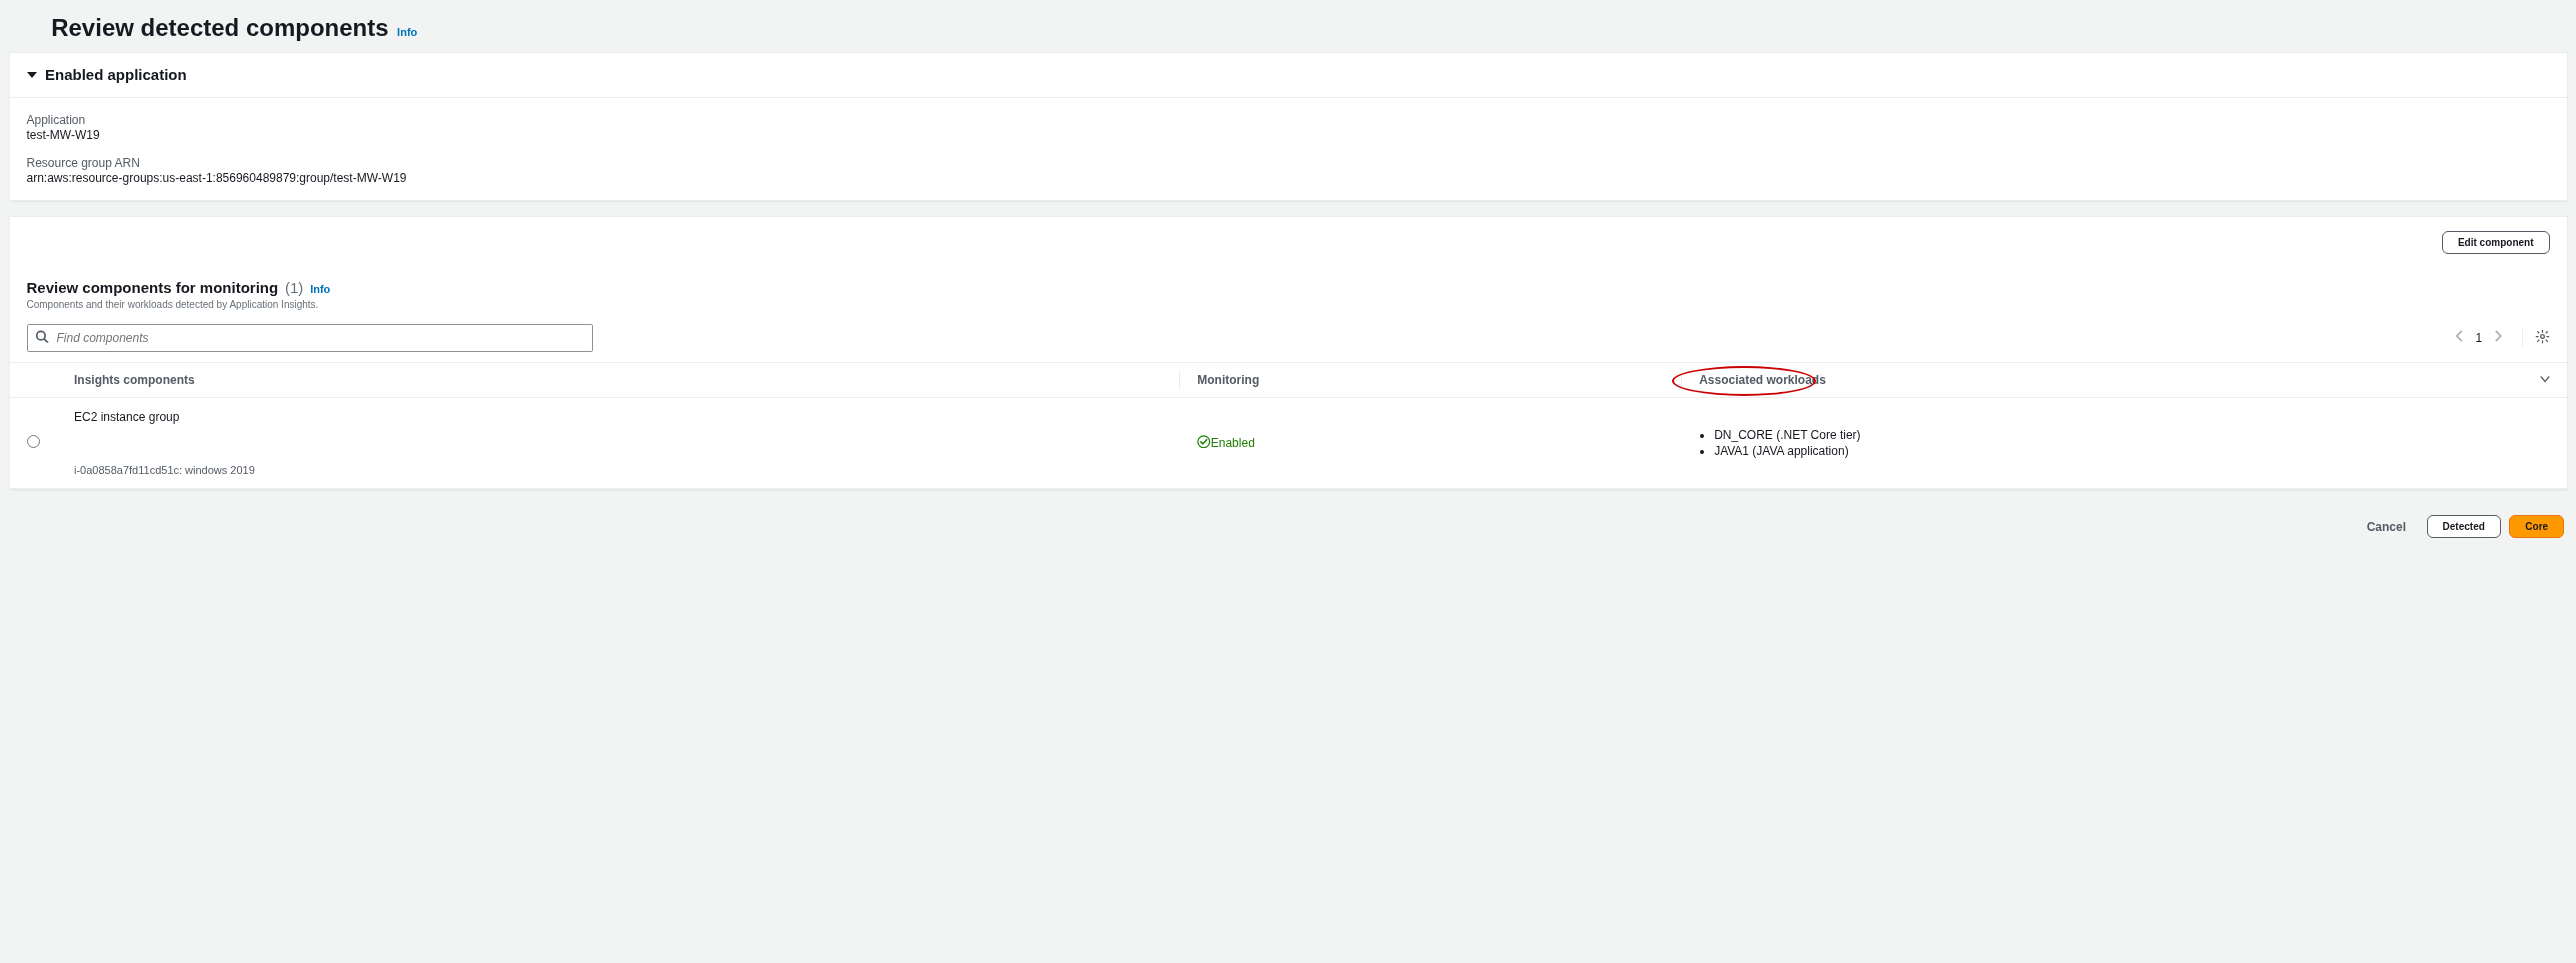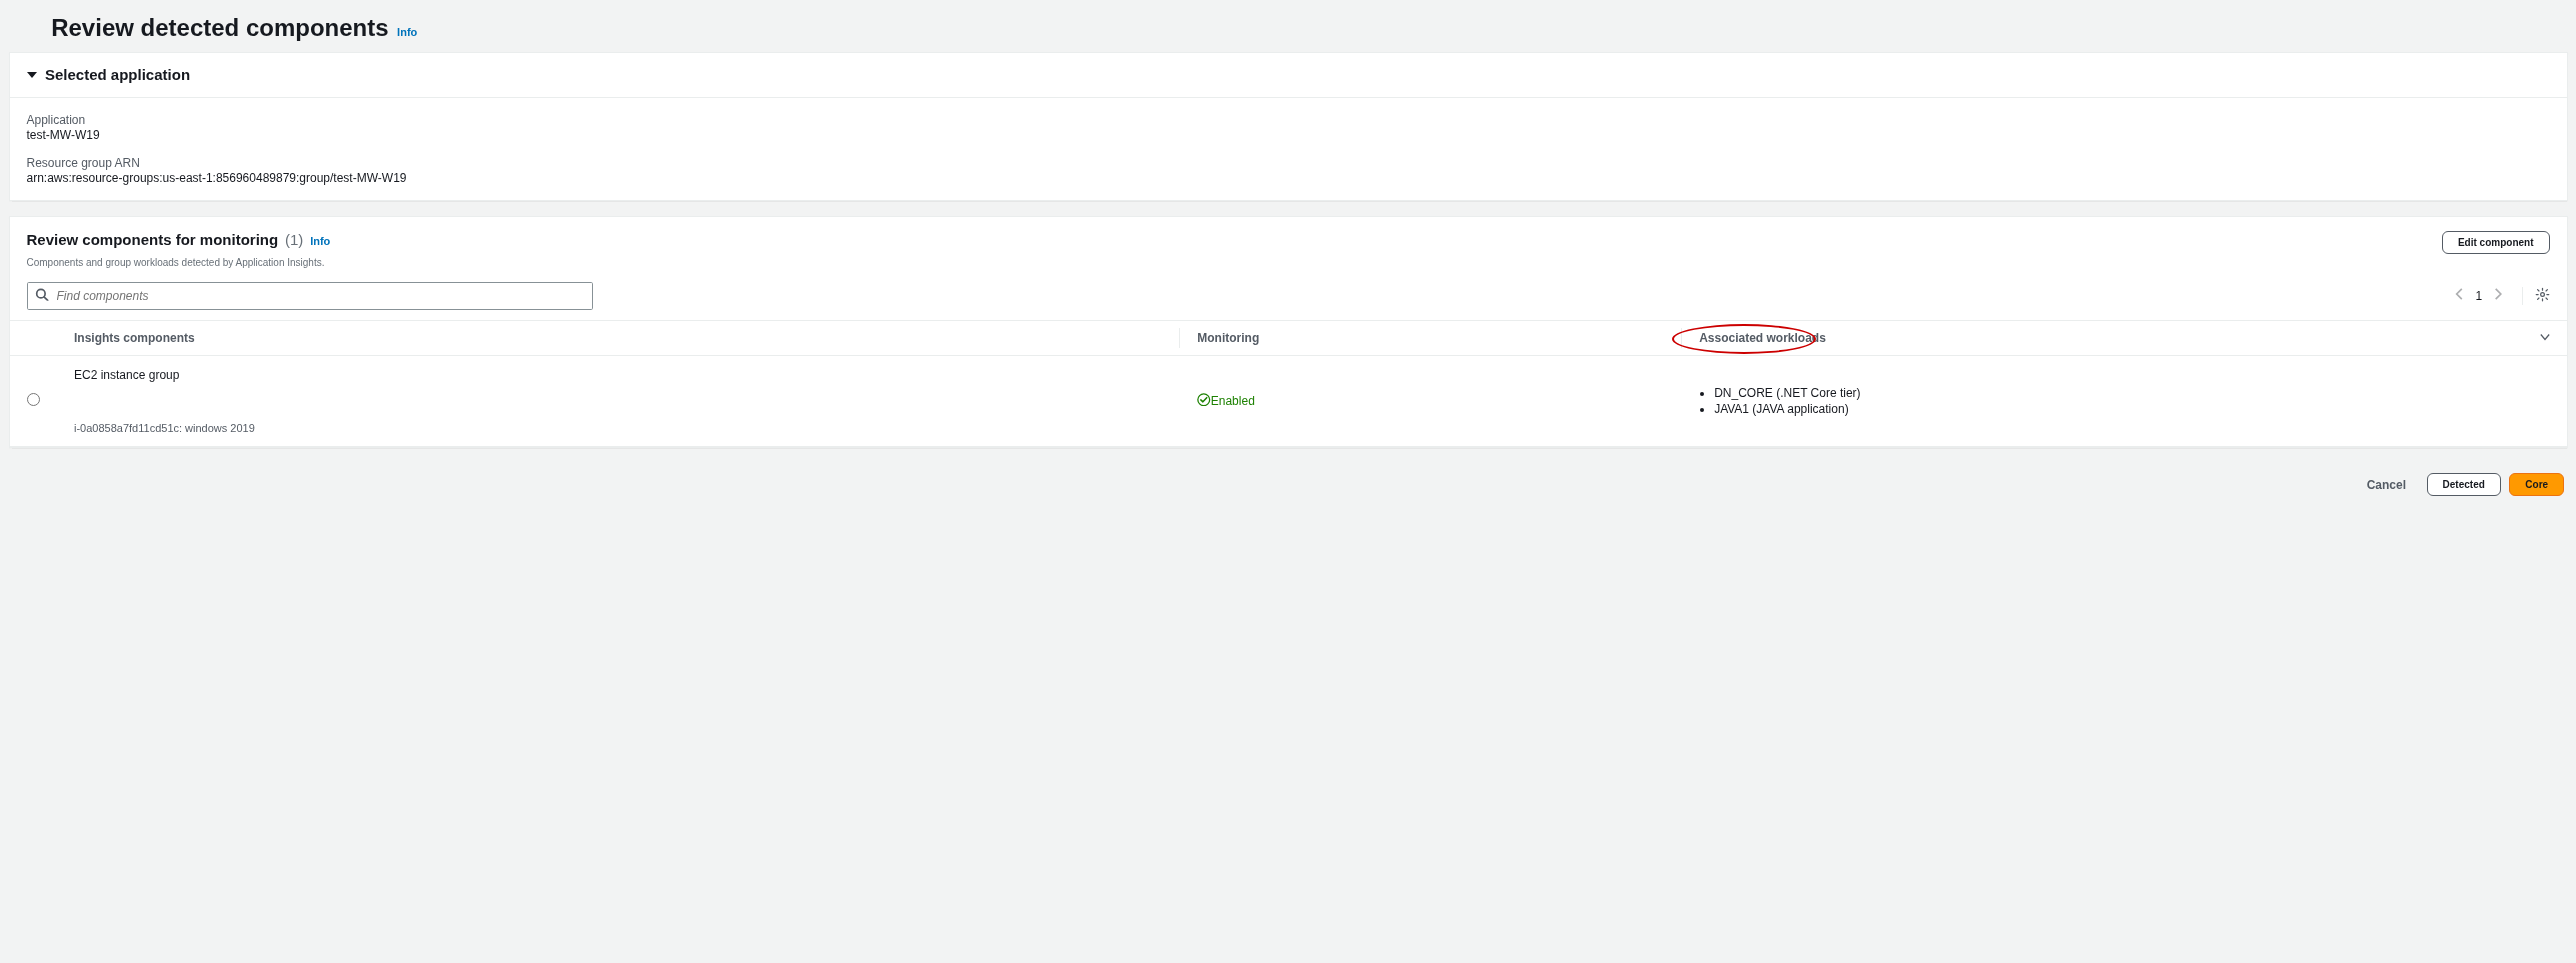--- a/index.html
+++ b/index.html
@@ -21,21 +21,21 @@
   padding:13.5px 17px; border-bottom:0.8px solid #eaeded;
   display:flex; align-items:center; gap:8.5px; font-size:15px; font-weight:700;
   cursor:pointer;
 }
 .triangle-down { width:0; height:0; border-left:5px solid transparent; border-right:5px solid transparent; border-top:6.8px solid #16191f;}
 .card-body { padding:15px 17px; }
 .kv-label { color:#545b64; font-size:12px; margin-bottom:1.7px;}
 .kv-value { font-size:12px; margin-bottom:13.5px;}
 .kv-value:last-child{margin-bottom:0;}
 .section-header { display:flex; justify-content:space-between; align-items:flex-start; padding:13.5px 17px 3.4px 17px;}
-.section-title-row{display:flex; align-items:baseline; gap:6.8px;}
+.section-title-row{display:flex; align-items:baseline; gap:6.8px;margin-top:48px;}
 .section-title{font-size:15px; font-weight:700;}
 .section-count{color:#687078; font-weight:400; font-size:15px;}
 .section-desc{color:#687078; font-size:10px; padding:0 17px 6.8px 17px;}
 .btn {
   background:#fff; border:0.8px solid #545b64; color:#16191f;
   padding:5px 15px; font-size:10px; font-weight:700; cursor:pointer; border-radius:6px;
 }
 .btn-text{background:none;border:none;color:#545b64;font-weight:700;cursor:pointer;font-size:12px;padding:5px 12px;}
 .btn-primary{background:#ff9900;border:0.8px solid #ec7211;color:#16191f;}
 
@@ -71,42 +71,42 @@
 <body>
 
 <div class="page-title-row">
   <h1 class="page-title">Review detected components</h1>
   <a class="info-link">Info</a>
 </div>
 
 <div class="card">
   <div class="card-header">
     <span class="triangle-down"></span>
-    <span>Selected application</span>
+    <span>Enabled application</span>
   </div>
   <div class="card-body">
     <div class="kv-label">Application</div>
     <div class="kv-value">test-MW-W19</div>
     <div class="kv-label">Resource group ARN</div>
     <div class="kv-value">arn:aws:resource-groups:us-east-1:856960489879:group/test-MW-W19</div>
   </div>
 </div>
 
 <div class="card">
   <div class="section-header">
     <div>
       <div class="section-title-row">
         <span class="section-title">Review components for monitoring</span>
         <span class="section-count">(1)</span>
         <a class="info-link">Info</a>
       </div>
     </div>
     <button class="btn">Edit component</button>
   </div>
-  <div class="section-desc">Components and group workloads detected by Application Insights.</div>
+  <div class="section-desc">Components and their workloads detected by Application Insights.</div>
 
   <div class="toolbar-row">
     <div class="search-wrap">
       <span class="search-icon icon-svg">
         <svg width="13.5" height="13.5" viewBox="0 0 16 16" fill="none">
             <circle cx="7" cy="7" r="5" stroke="#545b64" stroke-width="2"></circle>
             <line x1="11" y1="11" x2="15" y2="15" stroke="#545b64" stroke-width="2" stroke-linecap="round"></line>
           </svg>
       </span>
       <input class="search-input" placeholder="Find components" style="">

